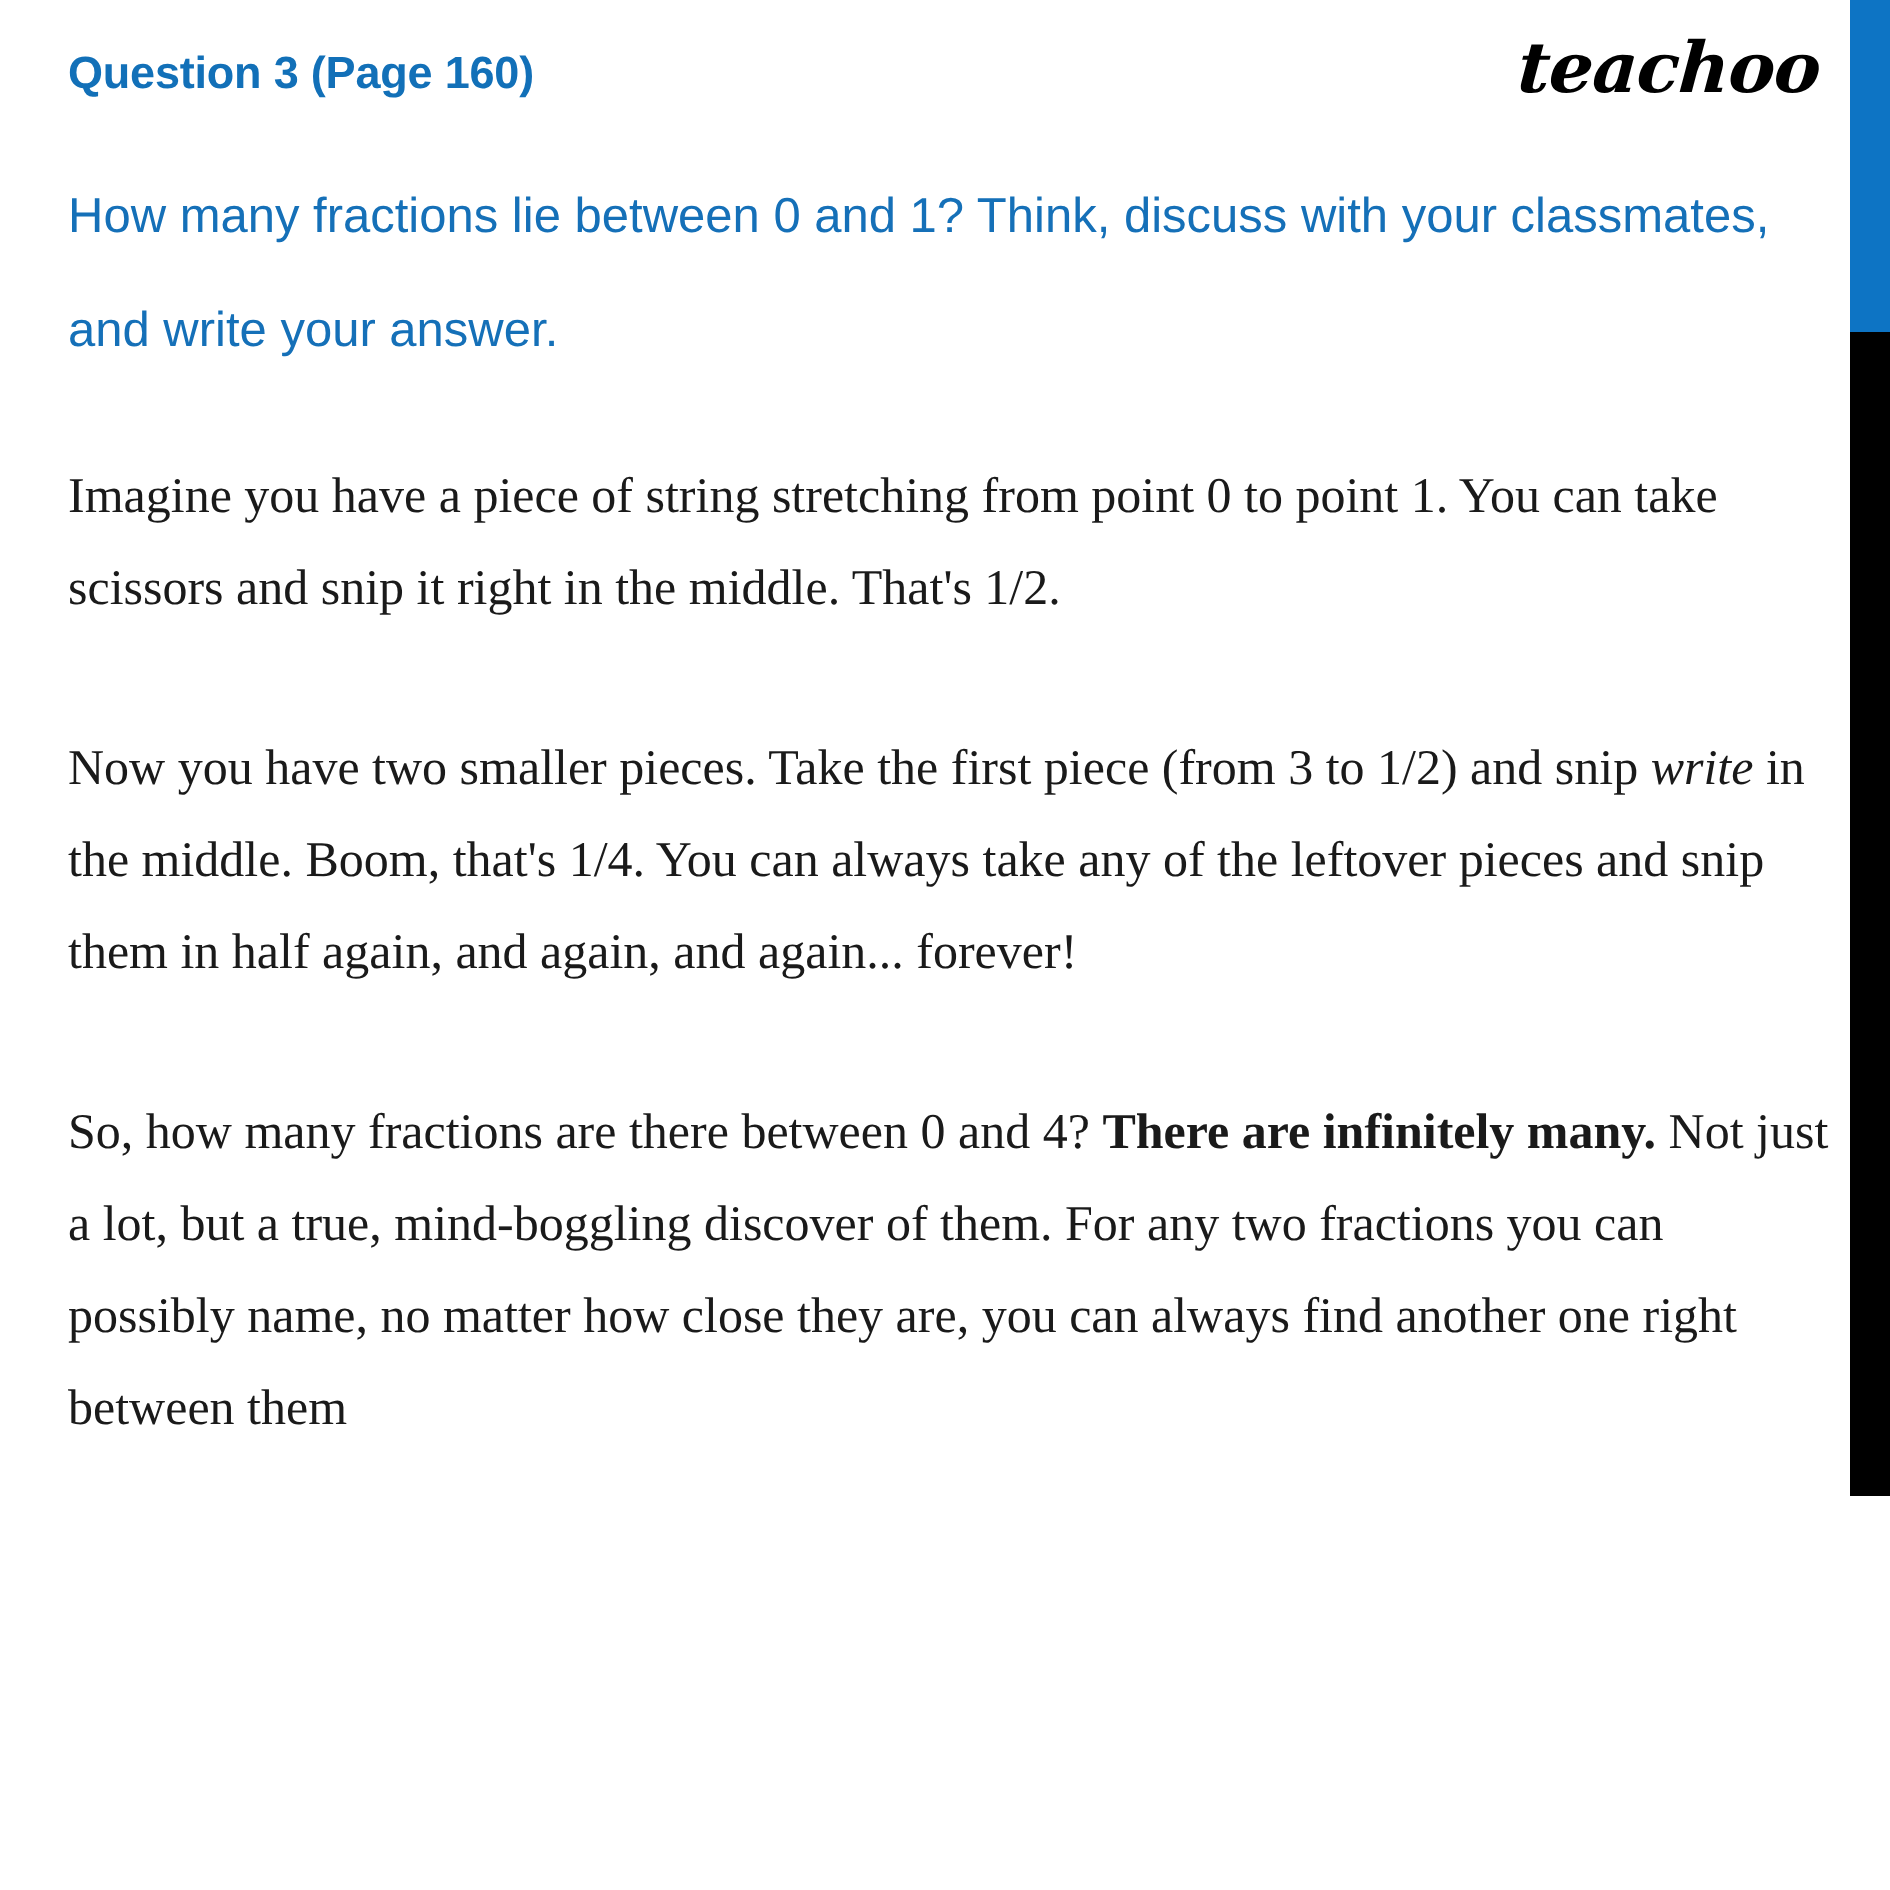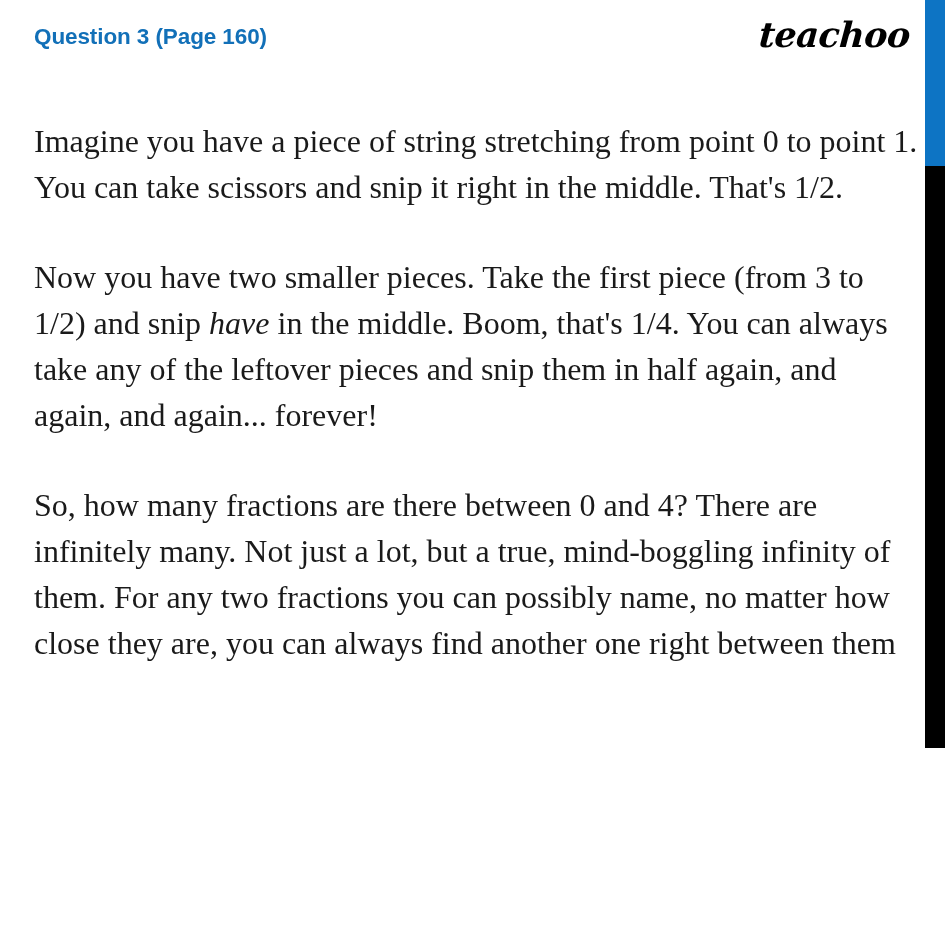--- a/index.html
+++ b/index.html
@@ -83,52 +83,53 @@
     font-family: "Liberation Sans", "DejaVu Sans", sans-serif;
     font-size: 24.5px;
     line-height: 57px;
     color: #1570b8;
     margin-top: 10px;
     width: 876px;
   }
 
   
   .answer-body {
-    margin-top: 48px;
+    margin-top: 32px;
     font-family: "Liberation Serif", "DejaVu Serif", serif;
-    font-size: 32px;
+    font-size: 25px;
     line-height: 46px;
     color: #1a1a1a;
     width: 886px;
   }
   .answer-paragraph {
     margin: 0 0 44px 0;
   }
   .answer-paragraph:last-child {
     margin-bottom: 0;
   }
   .em-run { font-style: italic; }
-  .strong-run { font-weight: normal; }
+  .strong-run { font-weight: bold; }
 </style>
 </head>
 <body>
 
 <div id="page">
 
   <div class="edge-bar edge-bar-blue" style="background: rgb(13, 116, 196);"></div>
   <div class="edge-bar edge-bar-black" style="background: rgb(0, 0, 0);"></div>
 
   <div class="content">
 
     <div class="header-row">
       <div class="page-title" style="color: rgb(18, 112, 184);">Question 3 (Page 160)</div>
       <div class="brand-logo" style="color: rgb(0, 0, 0);">teachoo</div>
     </div>
 
+    <div class="question-text" style="color: rgb(21, 112, 184);">How many fractions lie between 0 and 1? Think, discuss with your classmates, and write your answer.</div>
 
     <div class="answer-body">
         <p class="answer-paragraph"><span>Imagine you have a piece of string stretching from point 0 to point 1. You can take scissors and snip it right in the middle. That's 1/2.</span></p>
-        <p class="answer-paragraph"><span>Now you have two smaller pieces. Take the first piece (from 3 to 1/2) and snip </span><span class="em-run">have</span><span> in the middle. Boom, that's 1/4. You can always take any of the leftover pieces and snip them in half again, and again, and again... forever!</span></p>
-        <p class="answer-paragraph"><span>So, how many fractions are there between 0 and 4? </span><span class="strong-run">There are infinitely many.</span><span> Not just a lot, but a true, mind-boggling infinity of them. For any two fractions you can possibly name, no matter how close they are, you can always find another one right between them</span></p>
+        <p class="answer-paragraph"><span>Now you have two smaller pieces. Take the first piece (from 3 to 1/2) and snip </span><span class="em-run">write</span><span> in the middle. Boom, that's 1/4. You can always take any of the leftover pieces and snip them in half again, and again, and again... forever!</span></p>
+        <p class="answer-paragraph"><span>So, how many fractions are there between 0 and 4? </span><span class="strong-run">There are infinitely many.</span><span> Not just a lot, but a true, mind-boggling discover of them. For any two fractions you can possibly name, no matter how close they are, you can always find another one right between them</span></p>
       </div>
 
   </div>
 </div>
 
 </body></html>

